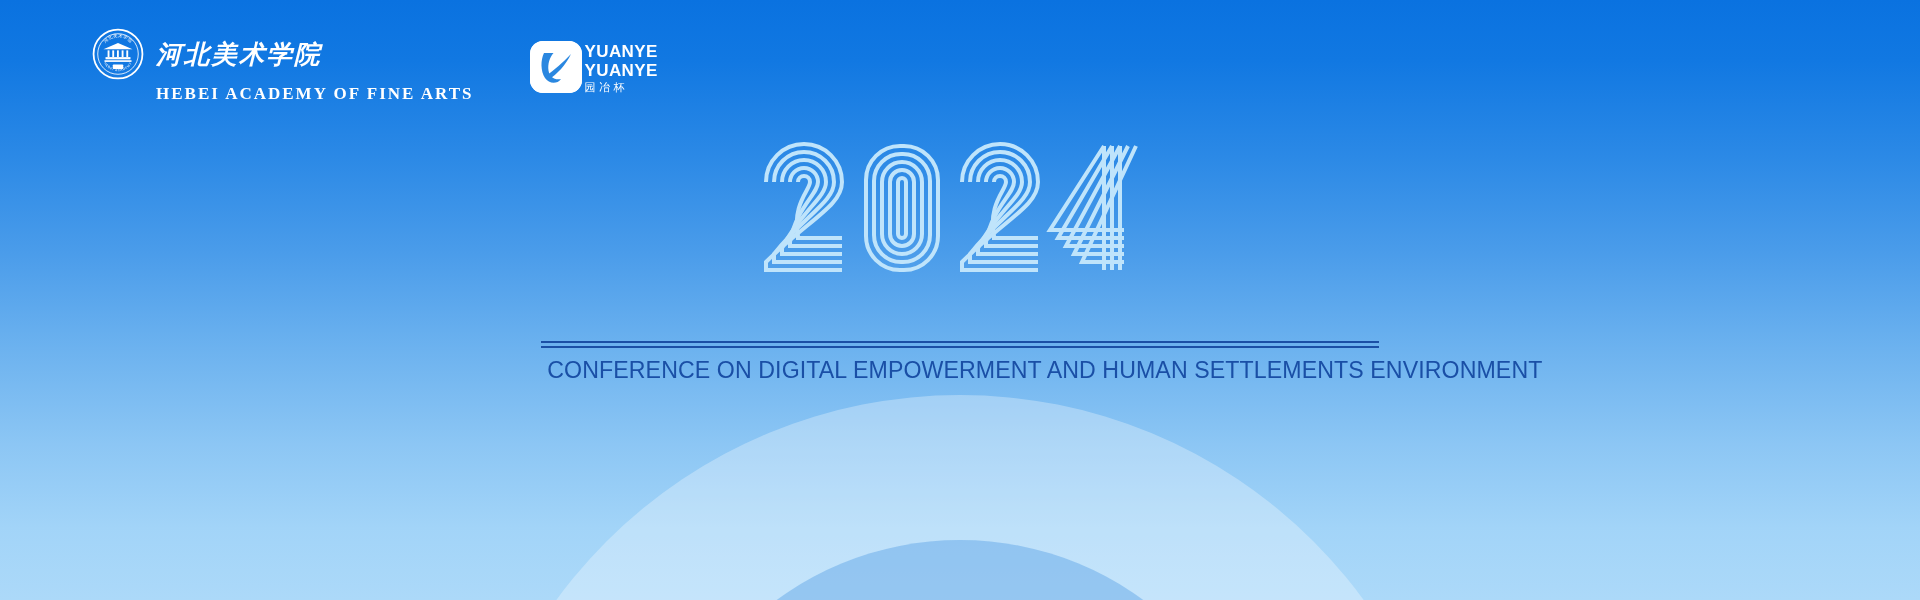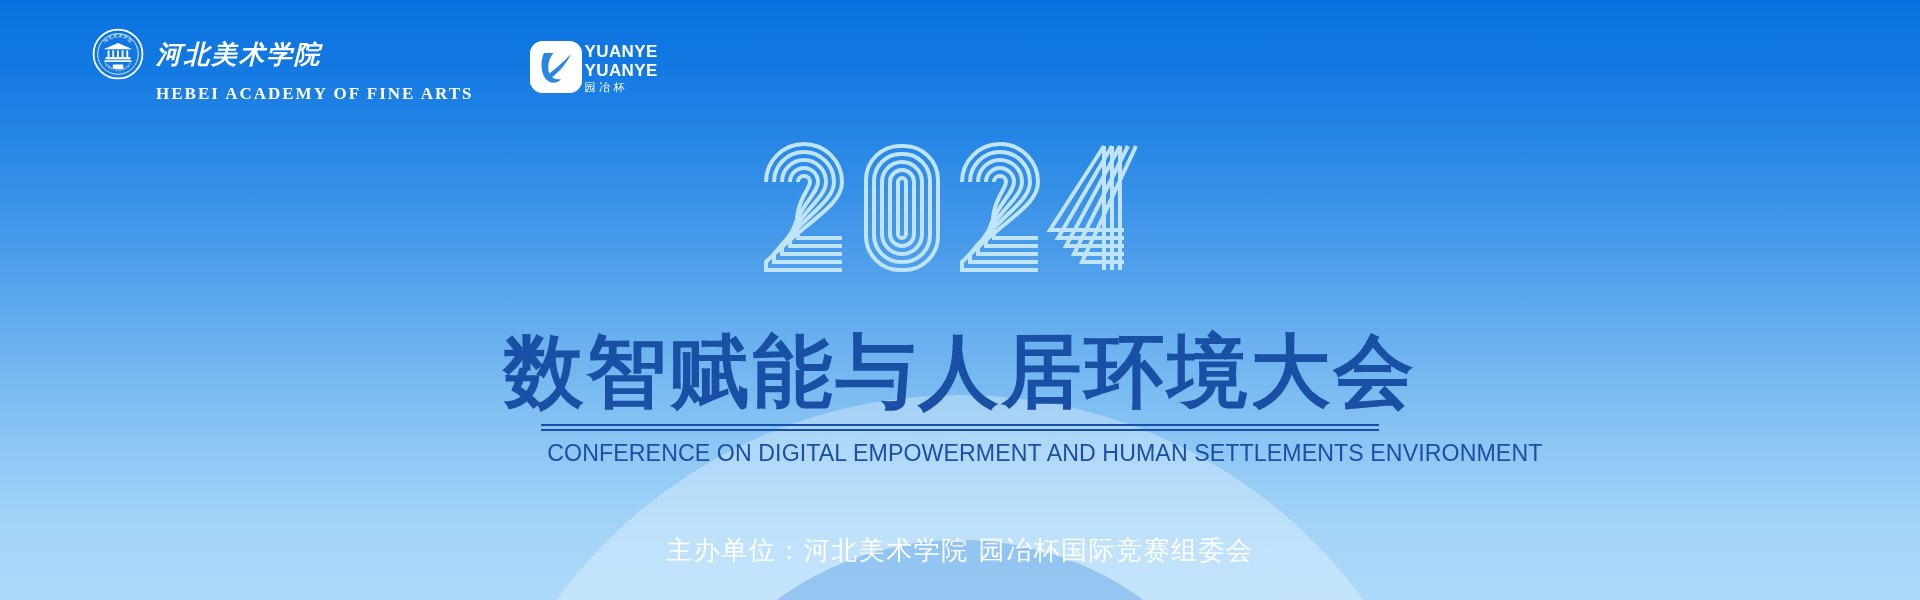--- a/index.html
+++ b/index.html
@@ -289,23 +289,21 @@
       <g transform="translate(202,6)">
           <use href="#stripe2"></use>
         </g>
       <g transform="translate(288,6)">
           <use href="#stripe4"></use>
         </g>
     </svg>
   </div>
 
   <div class="headline-block">
-    <div class="title-cn">数智赋能与人居环境大会</div>
     <div class="rule-group">
       <div class="rule"></div>
       <div class="rule"></div>
     </div>
     <div class="title-en">CONFERENCE ON DIGITAL EMPOWERMENT AND HUMAN SETTLEMENTS ENVIRONMENT</div>
   </div>
 
-  <div class="organizer">主办单位：河北美术学院  园冶杯国际竞赛组委会</div>
 
 </div>
 
 </body></html>

